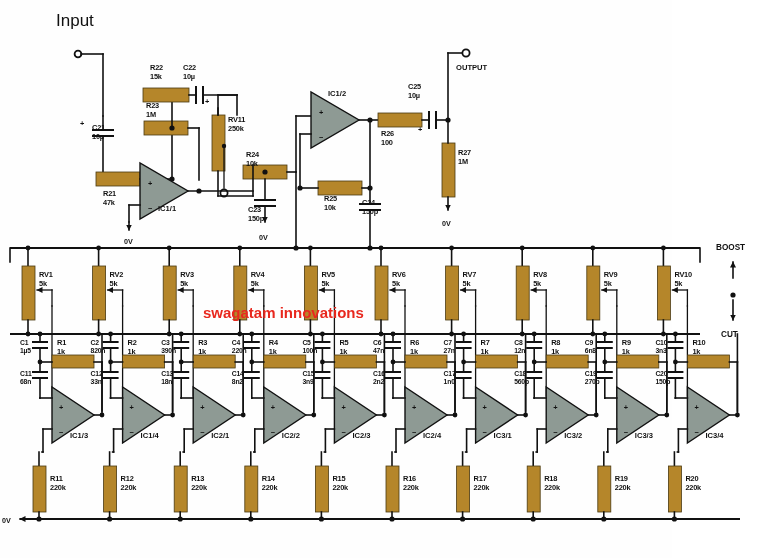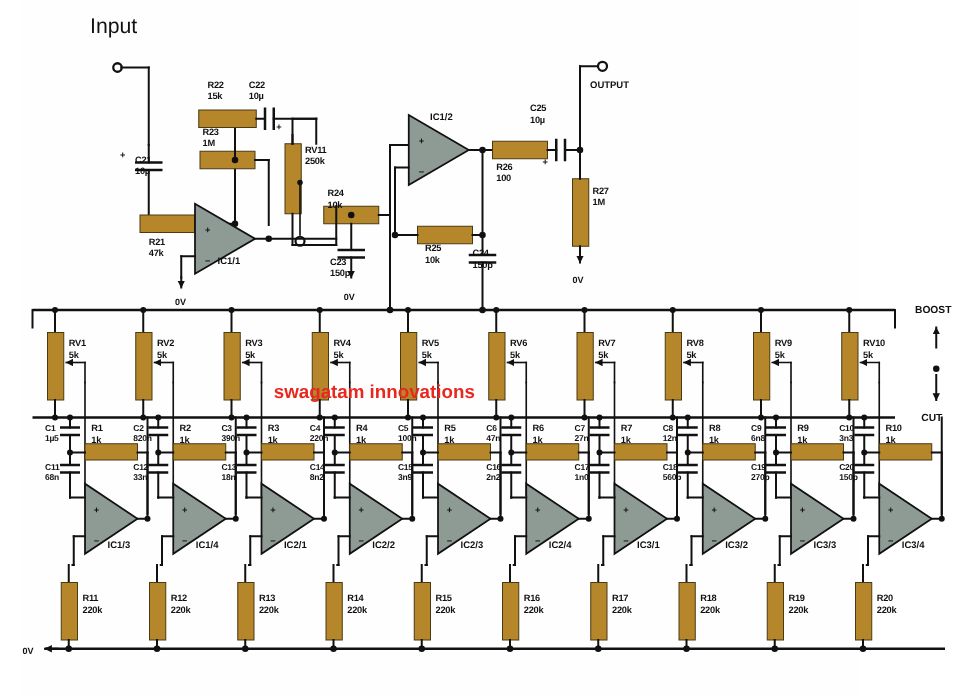--- a/index.html
+++ b/index.html
@@ -1,18 +1,18 @@
 <!DOCTYPE html>
 <html><head>
 <meta charset="utf-8">
 <style>
   html,body{margin:0;padding:0;background:#ffffff;}
   body{width:765px;height:558px;overflow:hidden;
        font-family:"Liberation Sans","DejaVu Sans",sans-serif;}
-  #sheet{position:relative;width:672px;height:558px;background:#fefefe;margin-left:16px;}
+  #sheet{position:relative;width:672px;height:558px;background:#fefefe;}
   svg#schematic{position:absolute;left:0;top:0;width:765px;height:558px;}
   .lbl{font-family:"Liberation Sans","DejaVu Sans",sans-serif;
        font-size:7.4px;font-weight:bold;fill:#111;letter-spacing:-0.2px;}
   .lbl-sm{font-size:6.8px;}
   .ic{font-size:7.6px;font-weight:bold;fill:#111;}
   .big{font-size:17px;font-weight:normal;fill:#111;
        font-family:"Liberation Sans","DejaVu Sans",sans-serif;}
   .term{font-size:7.6px;font-weight:bold;fill:#111;}
   .gnd{font-size:7.2px;font-weight:bold;fill:#111;}
   .bc{font-size:8.2px;font-weight:bold;fill:#111;}

